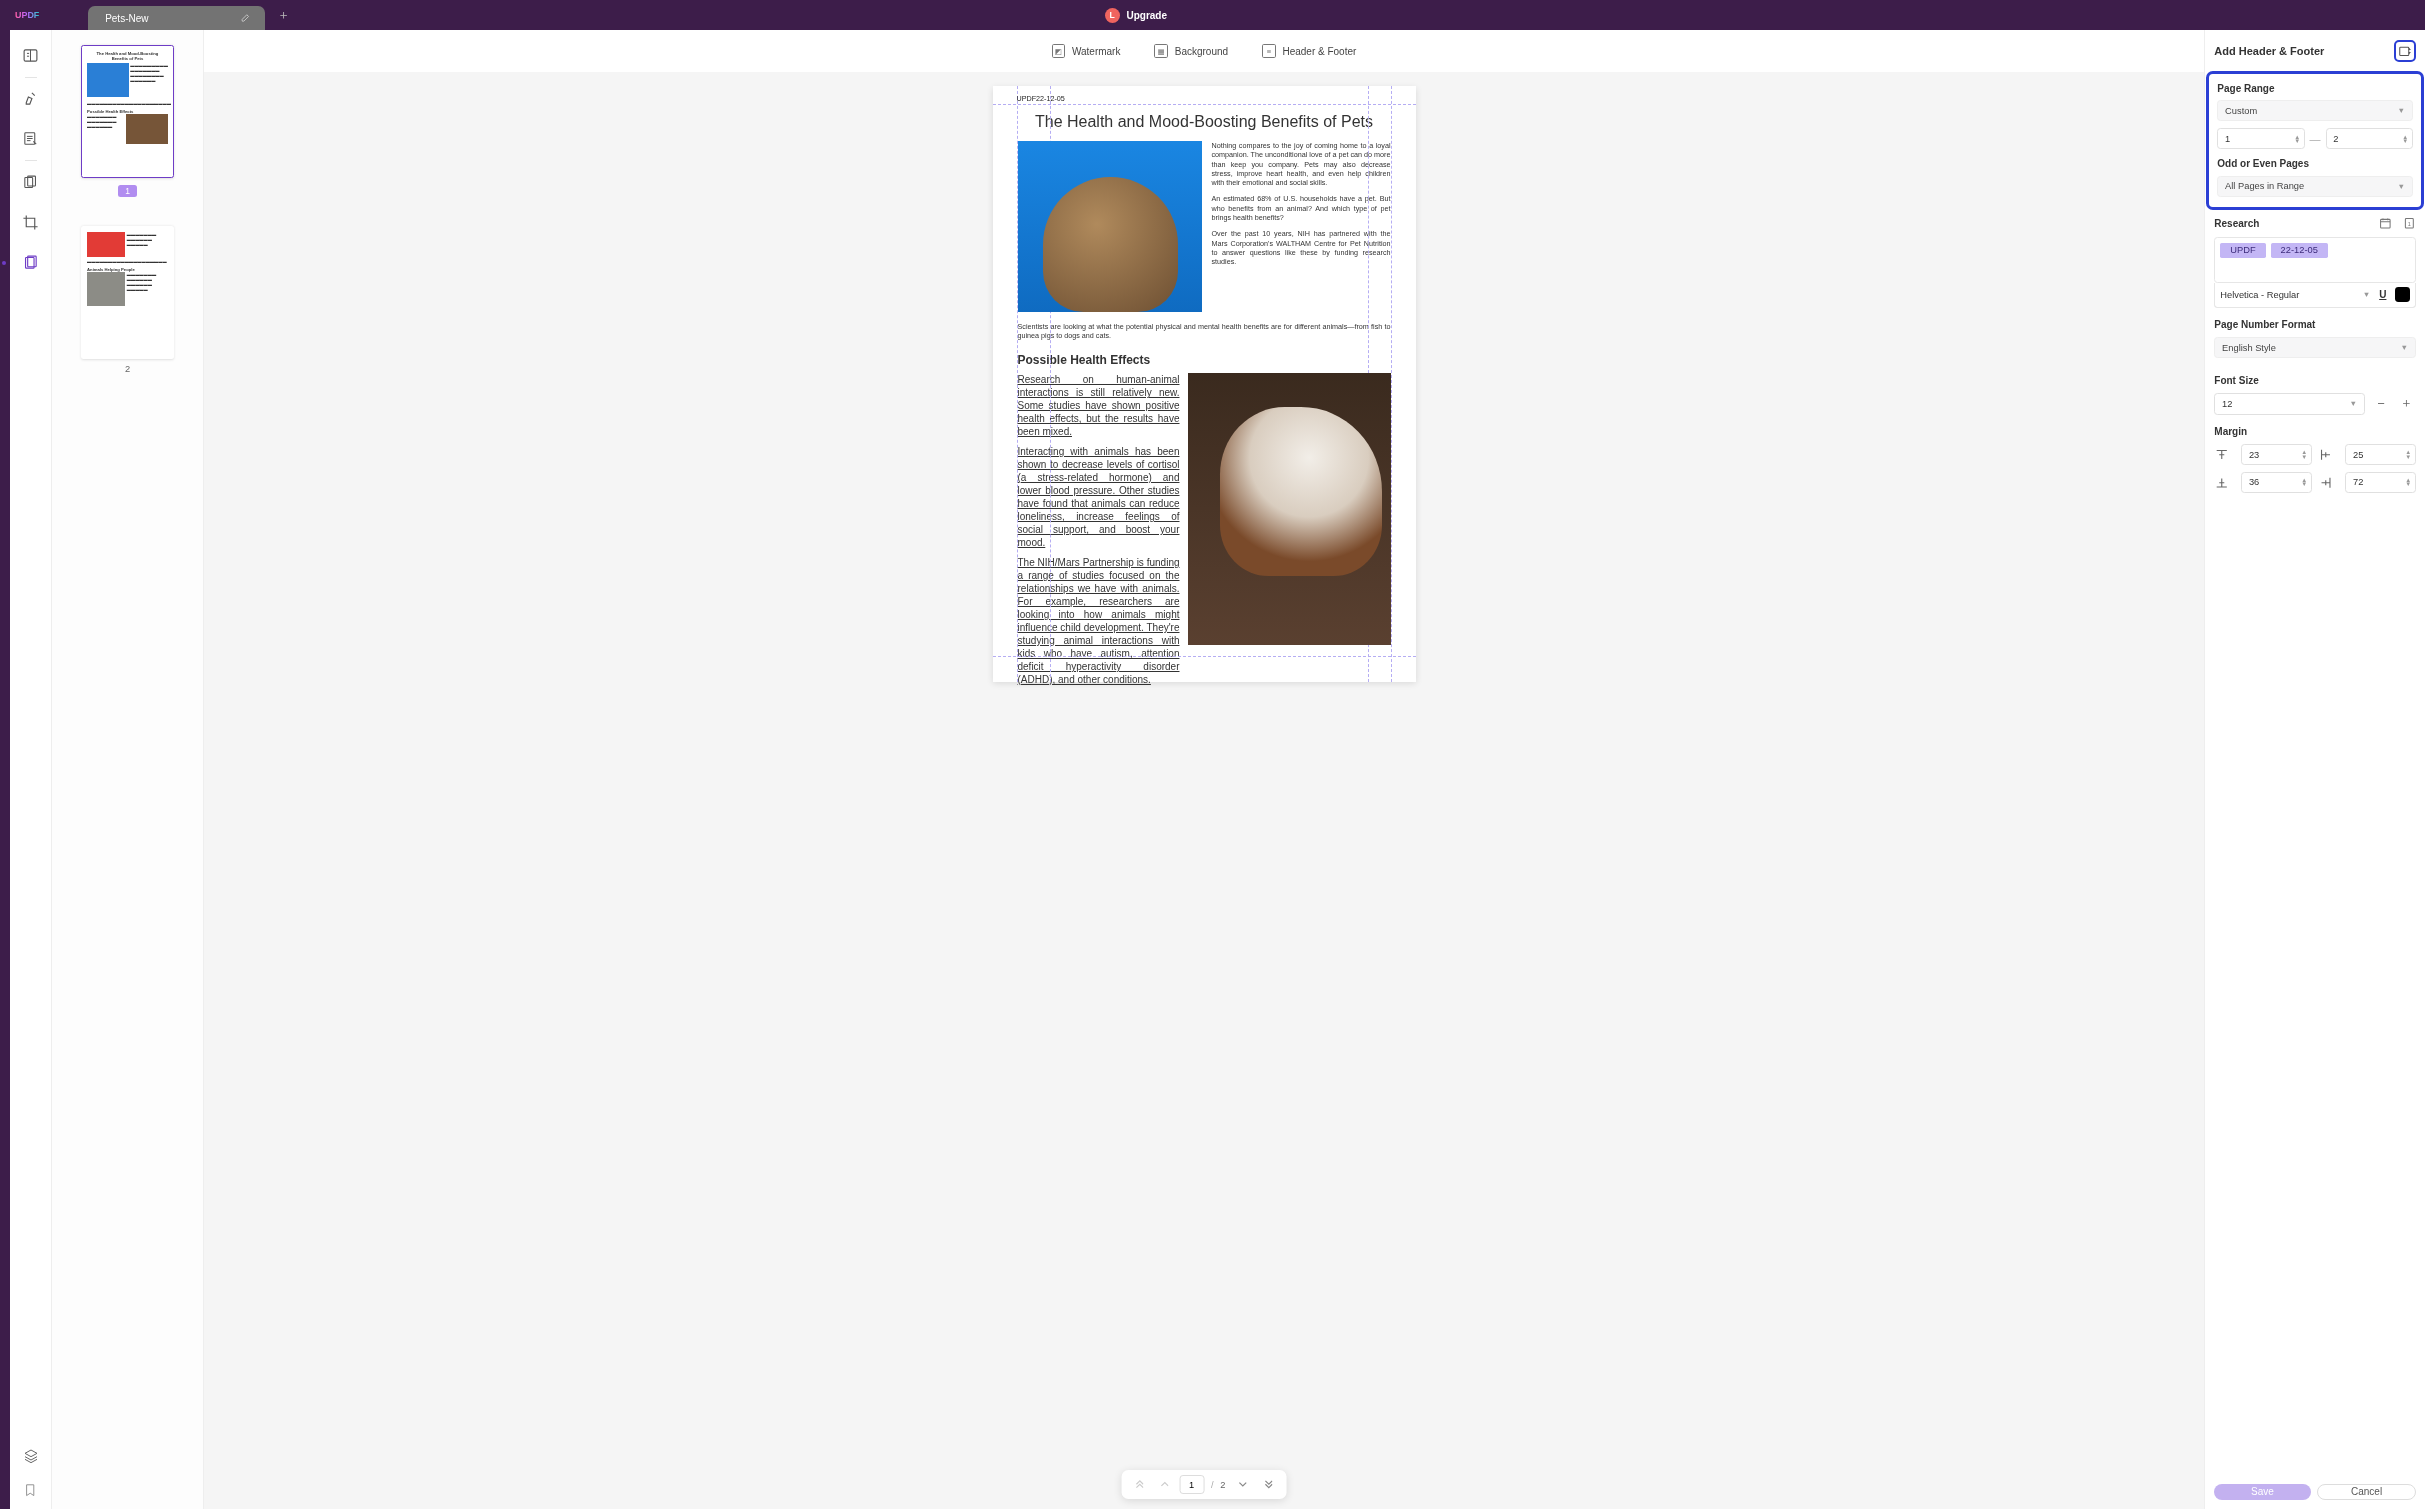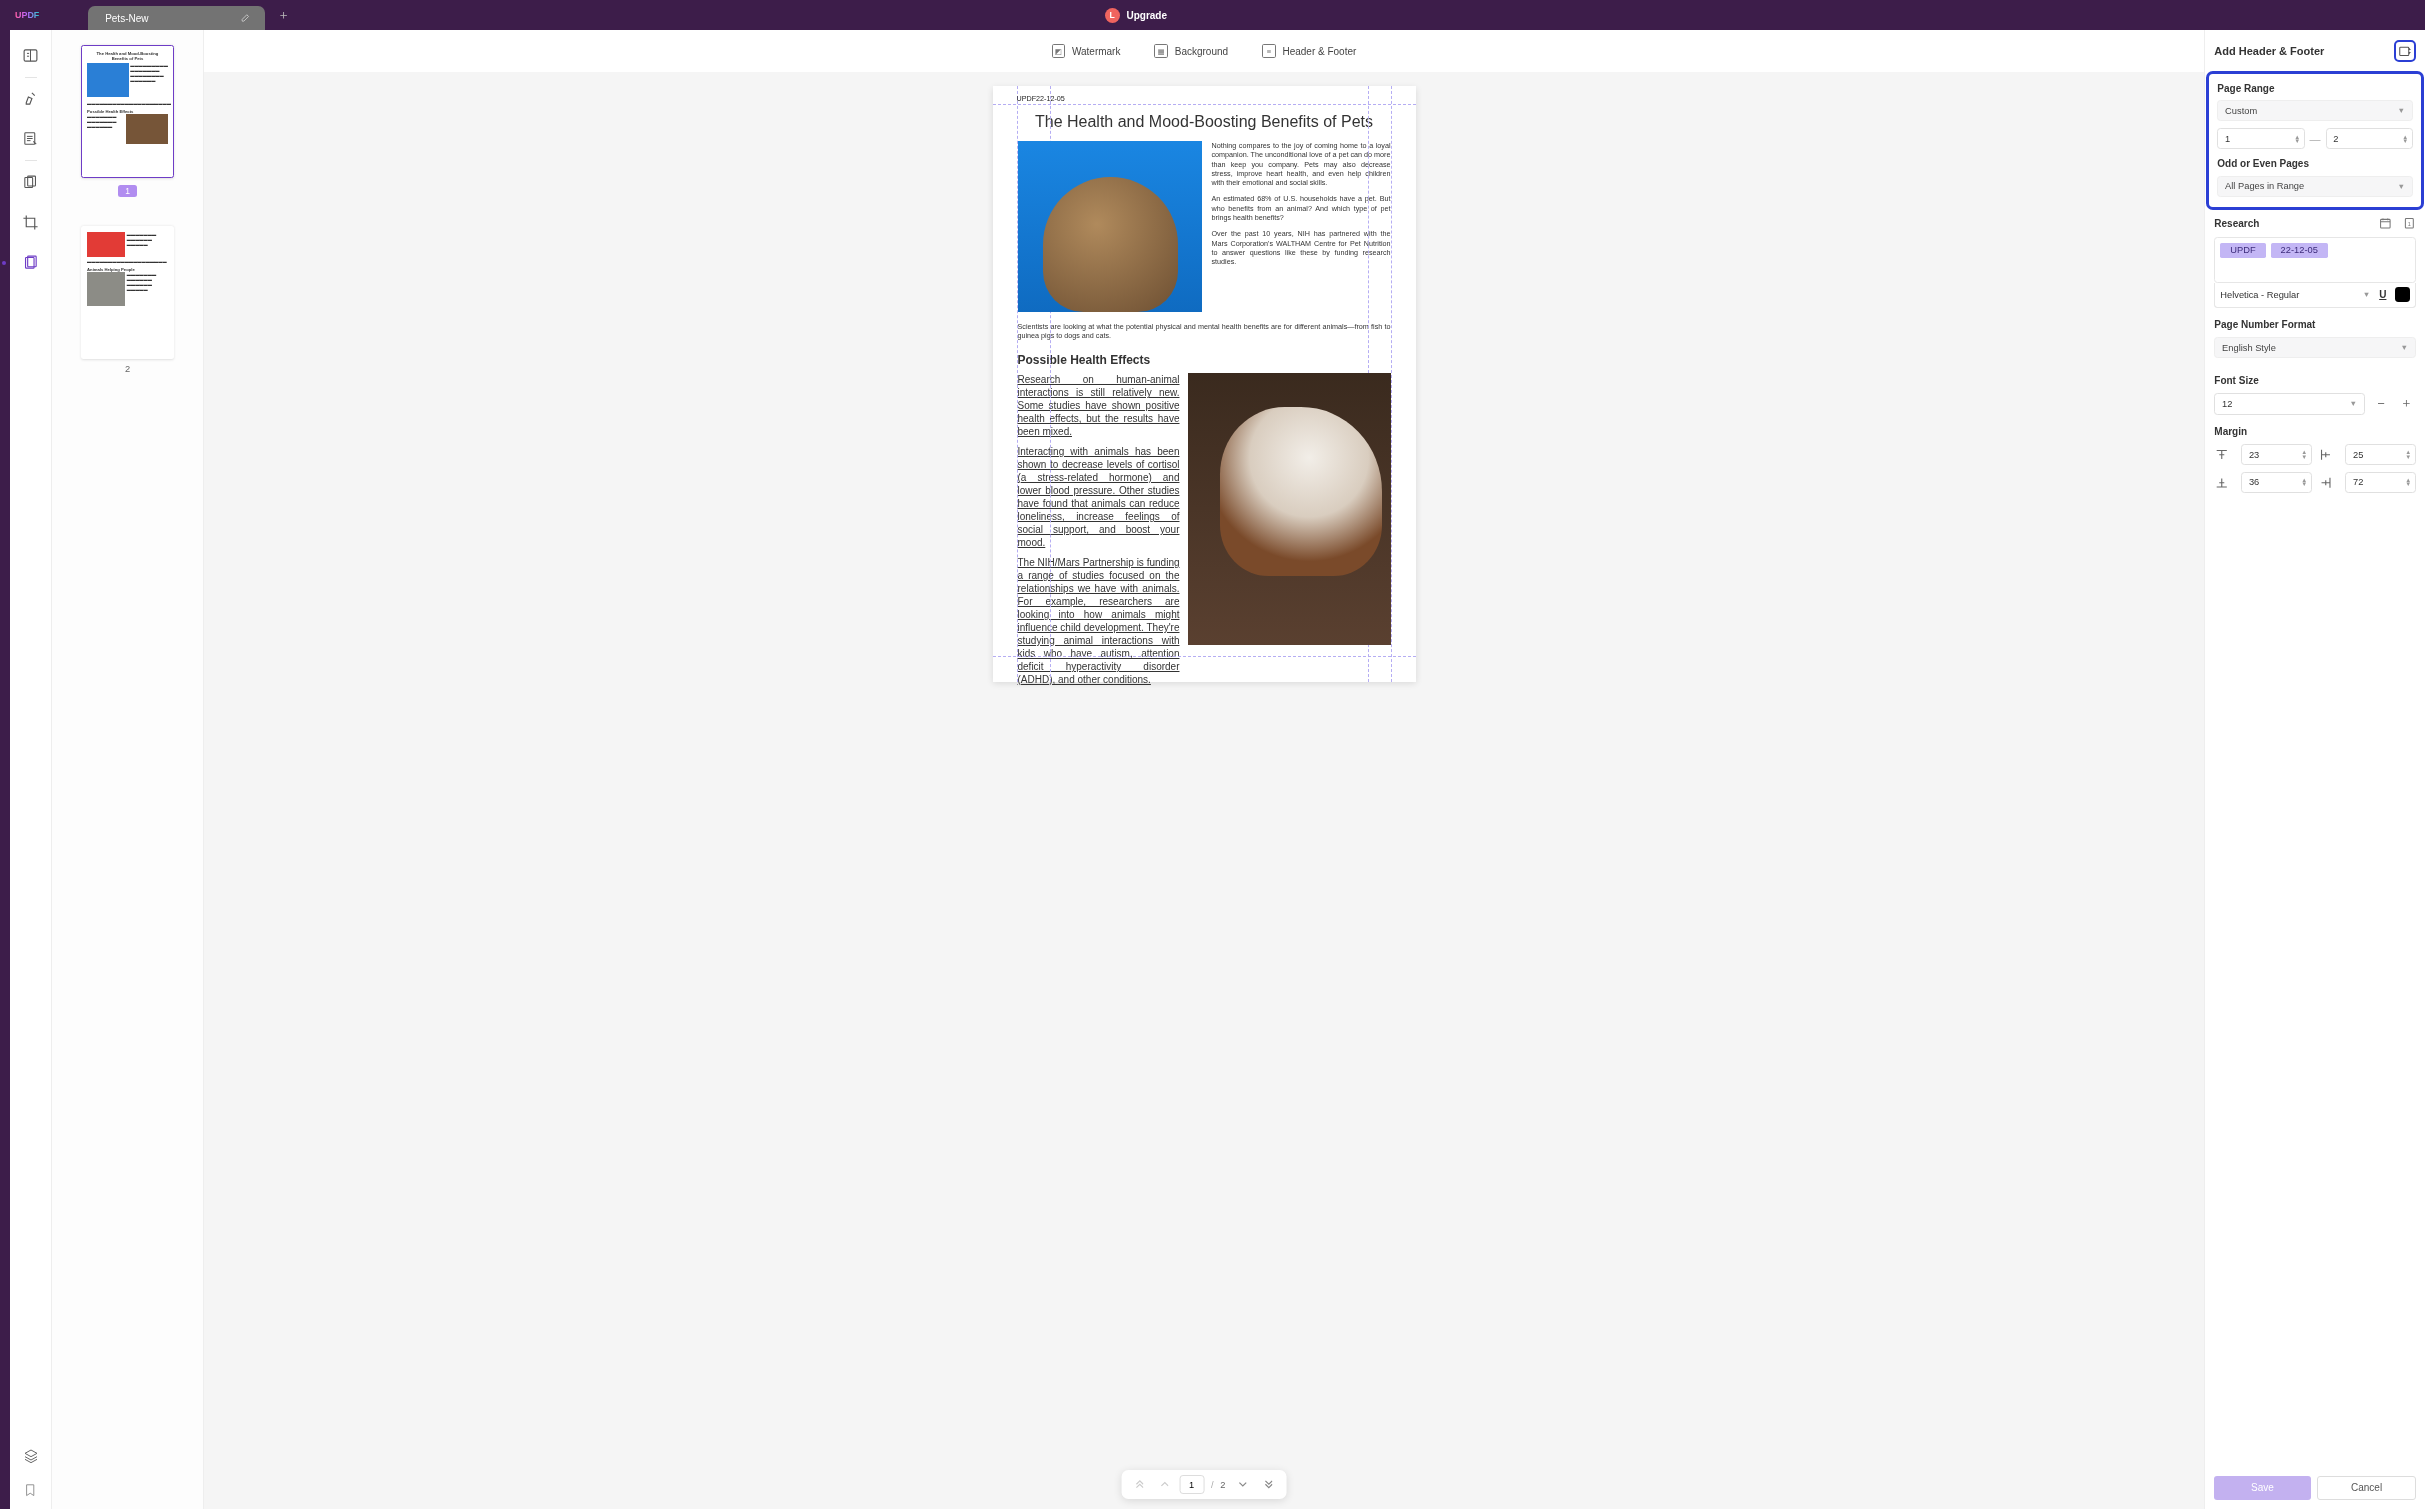--- a/index.html
+++ b/index.html
@@ -318,21 +318,21 @@
     gap:6.8px 6.8px;
     align-items:center;
   }
   .m-ico { width:15px;height:15px;display:flex;align-items:center;justify-content:center;}
   .bottom-buttons {
     margin-top:auto;
     display:flex;
     gap:6.8px;
   }
   .btn {
-    flex:1; height:24px; border-radius:3px;
+    flex:1; height:16px; border-radius:11px;
     display:flex;align-items:center;justify-content:center;
     font-size:10px;
   }
   .btn-save { background:#c3b1f0; color:#fff;}
   .btn-cancel { background:#fff; border:0.8px solid #ddd; color:#555;}
 </style>
 </head>
 <body>
 
 <div class="titlebar">

